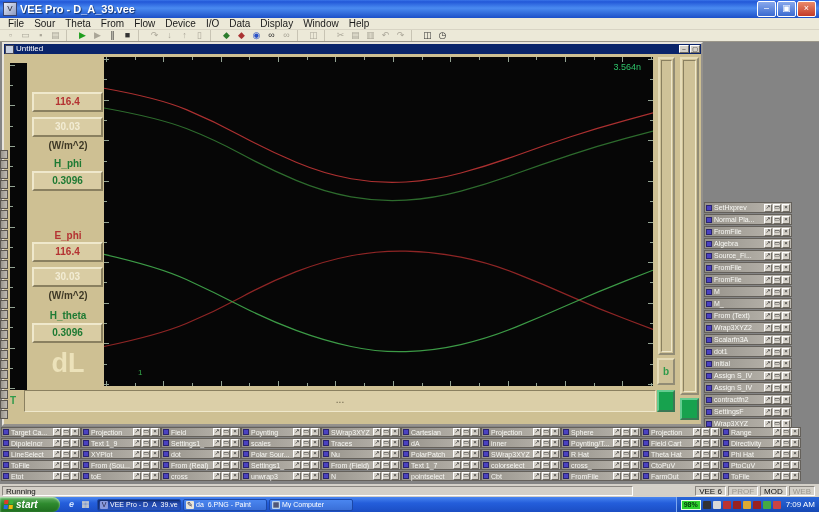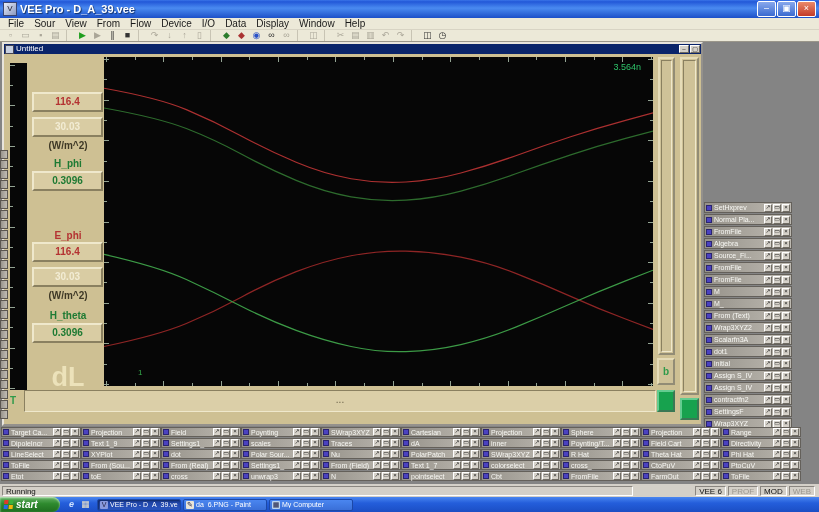--- a/index.html
+++ b/index.html
@@ -43,21 +43,21 @@
   
   #mini-strip{position:absolute;left:6px;top:9px;width:17px;height:327px;background:#070707;}
 
   
   .lbl{position:absolute;left:26px;width:76px;text-align:center;font-size:10px;font-weight:bold;line-height:12px;}
   .vbox{position:absolute;left:28px;width:71px;height:20px;box-sizing:border-box;background:#d9cca3;
     border:2px solid;border-color:#efe8cc #8a8060 #8a8060 #efe8cc;text-align:center;
     font-size:10px;font-weight:bold;line-height:15px;}
   .c-red{color:#b43232}.c-green{color:#1e7a33}.c-cream{color:#f2ecd4}.c-dark{color:#3e3826}
   #big-label{position:absolute;left:28px;top:292px;width:72px;text-align:center;
-    font-size:27px;font-weight:bold;color:#ece2ba;line-height:34px;margin-top:14px;}
+    font-size:27px;font-weight:bold;color:#ece2ba;line-height:34px;}
 
   
   #plot{position:absolute;left:100px;top:3px;width:549px;height:329px;background:#060606;}
   #plot svg{position:absolute;left:0;top:0;}
   #plot-readout{position:absolute;right:12px;top:5px;color:#2ec46a;font-size:9px;}
   #plot-xlabel{position:absolute;left:34px;bottom:9px;color:#35aa4a;font-size:8px;}
   .tick{position:absolute;background:#93a393;}
 
   
   .vscroll{position:absolute;box-sizing:border-box;background:#cfc298;border:2px outset #e6dcb8;}
@@ -123,21 +123,21 @@
   <div id="title-icon">V</div>
   <div id="title-text">VEE Pro - D_A_39.vee</div>
   <div class="winbtn">–</div>
   <div class="winbtn">▣</div>
   <div class="winbtn close">×</div>
 </div>
 
 <div id="menubar">
     <div class="menu-item">File</div>
     <div class="menu-item">Sour</div>
-    <div class="menu-item">View</div>
+    <div class="menu-item">Theta</div>
     <div class="menu-item">From</div>
     <div class="menu-item">Flow</div>
     <div class="menu-item">Device</div>
     <div class="menu-item">I/O</div>
     <div class="menu-item">Data</div>
     <div class="menu-item">Display</div>
     <div class="menu-item">Window</div>
     <div class="menu-item">Help</div>
   </div>
 <div id="toolbar">
@@ -866,13 +866,27 @@
       </div>
       <div class="task">
         <div class="ticon" style="background: rgb(232, 228, 216); color: rgb(34, 34, 68);">✎</div>
         <div style="overflow: hidden;">da_6.PNG - Paint</div>
       </div>
       <div class="task">
         <div class="ticon" style="background: rgb(188, 212, 238); color: rgb(34, 34, 68);">▦</div>
         <div style="overflow: hidden;">My Computer</div>
       </div>
     </div>
+  <div id="tray">
+    <div id="battery">98%</div>
+    <span id="trayicons" style="display:flex;gap:2px;align-items:center">
+        <div class="trayicon" style="background: rgb(51, 51, 51);"></div>
+        <div class="trayicon" style="background: rgb(216, 216, 216);"></div>
+        <div class="trayicon" style="background: rgb(187, 51, 51);"></div>
+        <div class="trayicon" style="background: rgb(153, 34, 34);"></div>
+        <div class="trayicon" style="background: rgb(221, 170, 51);"></div>
+        <div class="trayicon" style="background: rgb(153, 34, 34);"></div>
+        <div class="trayicon" style="background: rgb(68, 170, 68);"></div>
+        <div class="trayicon" style="background: rgb(204, 68, 68);"></div>
+      </span>
+    <div id="clock">7:09 AM</div>
+  </div>
 </div>
 
 </body></html>

